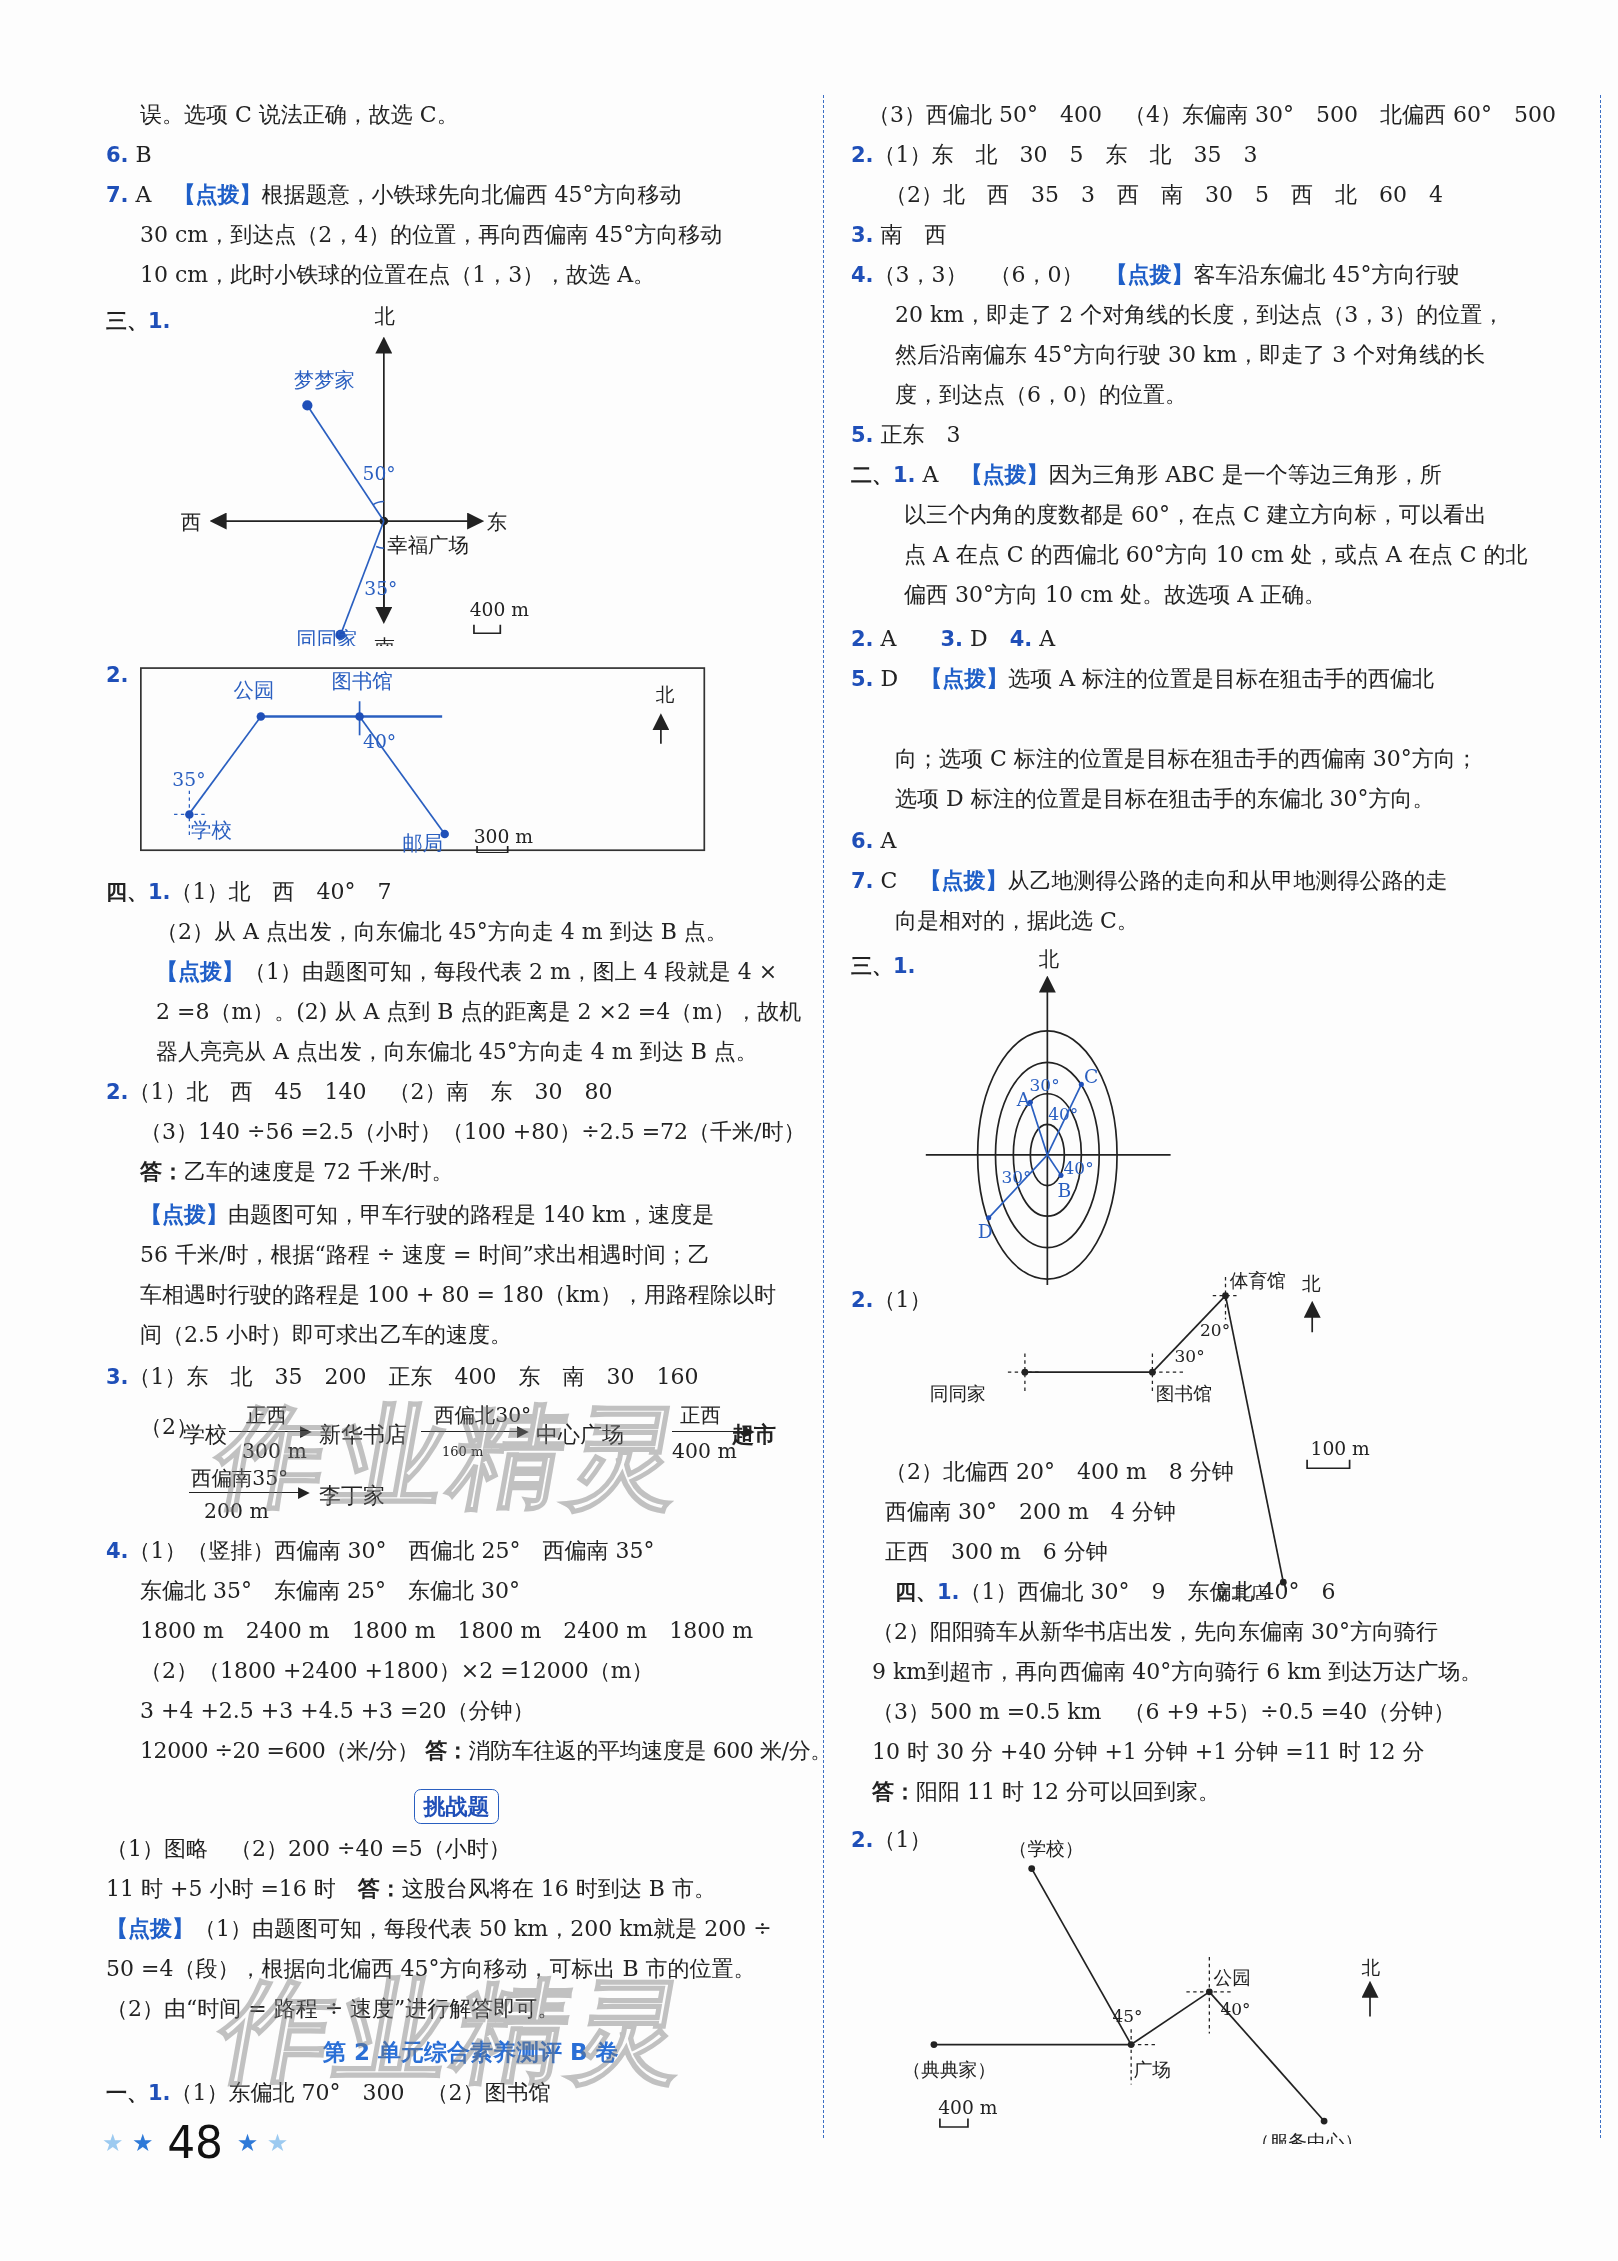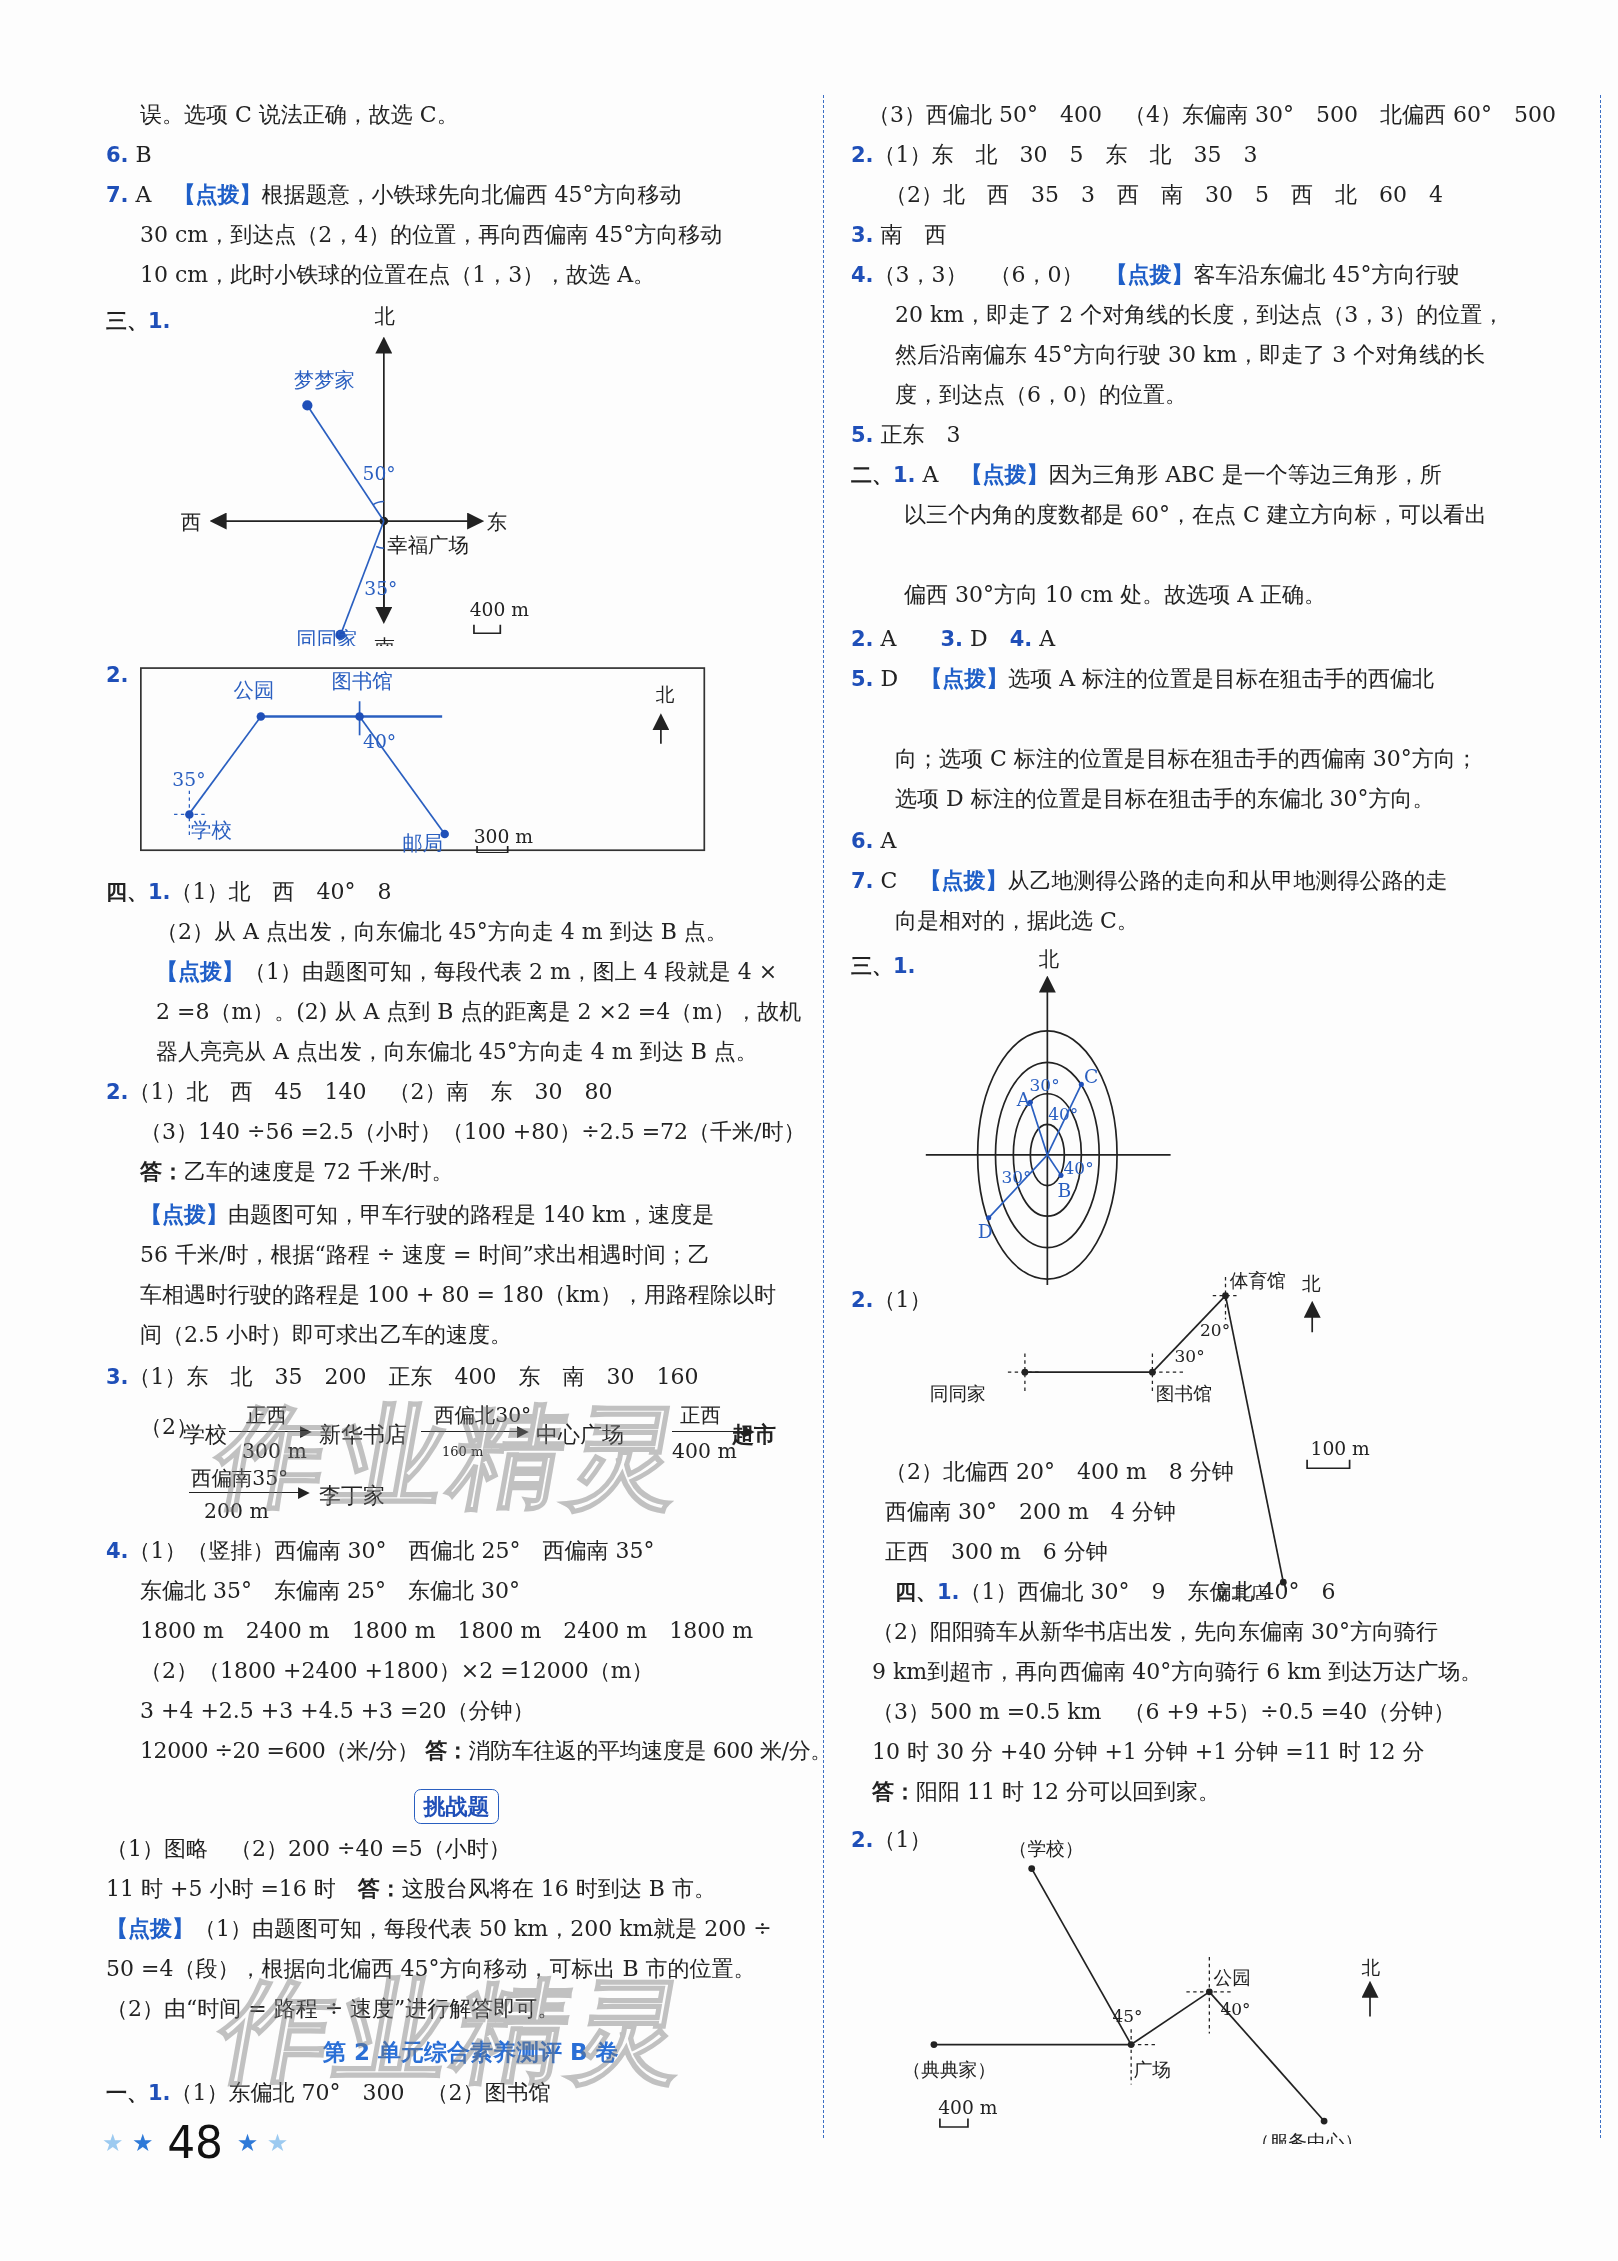--- a/index.html
+++ b/index.html
@@ -94,21 +94,21 @@
     <text x="60" y="200" font-size="24" fill="#2a5fc0"><tspan>学校</tspan></text>
     <text x="308" y="215" font-size="24" fill="#2a5fc0"><tspan>邮局</tspan></text>
     <text x="38" y="140" font-size="22" fill="#2a5fc0"><tspan>35°</tspan></text>
     <text x="262" y="95" font-size="22" fill="#2a5fc0"><tspan>40°</tspan></text>
     <text x="606" y="40" font-size="22" fill="#222"><tspan>北</tspan></text>
     <line x1="612" y1="90" x2="612" y2="58" stroke="#222" stroke-width="2" marker-end="url(#ah)"></line>
     <text x="392" y="207" font-size="22" fill="#222"><tspan>300 m</tspan></text>
     <path d="M396,210 L396,218 L432,218 L432,210" fill="none" stroke="#222" stroke-width="2"></path>
   </svg>
 
-  <div class="ln" style="left:106px;top:877px;"><span class="sec">四、</span><span class="num">1.</span><span>（1）北　西　40°　8</span></div>
+  <div class="ln" style="left:106px;top:877px;"><span class="sec">四、</span><span class="num">1.</span><span>（1）北　西　40°　7</span></div>
   <div class="ln" style="left:156px;top:917px;"><span>（2）从 A 点出发，向东偏北 45°方向走 4 m 到达 B 点。</span></div>
   <div class="ln" style="left:156px;top:957px;"><span class="tip">【点拨】</span><span>（1）由题图可知，每段代表 2 m，图上 4 段就是 4 ×</span></div>
   <div class="ln" style="left:156px;top:997px;"><span>2 =8（m）。(2) 从 A 点到 B 点的距离是 2 ×2 =4（m），故机</span></div>
   <div class="ln" style="left:156px;top:1037px;"><span>器人亮亮从 A 点出发，向东偏北 45°方向走 4 m 到达 B 点。</span></div>
   <div class="ln" style="left:106px;top:1077px;"><span class="num">2.</span><span>（1）北　西　45　140　（2）南　东　30　80</span></div>
   <div class="ln" style="left:140px;top:1117px;"><span>（3）140 ÷56 =2.5（小时）（100 +80）÷2.5 =72（千米/时）</span></div>
   <div class="ln" style="left:140px;top:1157px;"><span class="ans">答：</span><span>乙车的速度是 72 千米/时。</span></div>
   <div class="ln" style="left:140px;top:1200px;"><span class="tip">【点拨】</span><span>由题图可知，甲车行驶的路程是 140 km，速度是</span></div>
   <div class="ln" style="left:140px;top:1240px;"><span>56 千米/时，根据“路程 ÷ 速度 = 时间”求出相遇时间；乙</span></div>
   <div class="ln" style="left:140px;top:1280px;"><span>车相遇时行驶的路程是 100 + 80 = 180（km），用路程除以时</span></div>
@@ -171,20 +171,21 @@
   <div class="ln" style="left:851px;top:140px;"><span class="num">2.</span><span>（1）东　北　30　5　东　北　35　3</span></div>
   <div class="ln" style="left:885px;top:180px;"><span>（2）北　西　35　3　西　南　30　5　西　北　60　4</span></div>
   <div class="ln" style="left:851px;top:220px;"><span class="num">3.</span> <span>南　西</span></div>
   <div class="ln" style="left:851px;top:260px;"><span class="num">4.</span><span>（3，3）　（6，0）</span>　<span class="tip">【点拨】</span><span>客车沿东偏北 45°方向行驶</span></div>
   <div class="ln" style="left:895px;top:300px;"><span>20 km，即走了 2 个对角线的长度，到达点（3，3）的位置，</span></div>
   <div class="ln" style="left:895px;top:340px;"><span>然后沿南偏东 45°方向行驶 30 km，即走了 3 个对角线的长</span></div>
   <div class="ln" style="left:895px;top:380px;"><span>度，到达点（6，0）的位置。</span></div>
   <div class="ln" style="left:851px;top:420px;"><span class="num">5.</span> <span>正东　3</span></div>
   <div class="ln" style="left:851px;top:460px;"><span class="sec">二、</span><span class="num">1.</span> <span>A</span>　<span class="tip">【点拨】</span><span>因为三角形 ABC 是一个等边三角形，所</span></div>
   <div class="ln" style="left:904px;top:500px;"><span>以三个内角的度数都是 60°，在点 C 建立方向标，可以看出</span></div>
+  <div class="ln" style="left:904px;top:540px;"><span>点 A 在点 C 的西偏北 60°方向 10 cm 处，或点 A 在点 C 的北</span></div>
   <div class="ln" style="left:904px;top:580px;"><span>偏西 30°方向 10 cm 处。故选项 A 正确。</span></div>
   <div class="ln" style="left:851px;top:624px;"><span class="num">2.</span> <span>A　</span>　<span class="num">3.</span> <span>D　</span><span class="num">4.</span> <span>A</span></div>
   <div class="ln" style="left:851px;top:664px;"><span class="num">5.</span> <span>D</span>　<span class="tip">【点拨】</span><span>选项 A 标注的位置是目标在狙击手的西偏北</span></div>
   <div class="ln" style="left:895px;top:744px;"><span>向；选项 C 标注的位置是目标在狙击手的西偏南 30°方向；</span></div>
   <div class="ln" style="left:895px;top:784px;"><span>选项 D 标注的位置是目标在狙击手的东偏北 30°方向。</span></div>
   <div class="ln" style="left:851px;top:826px;"><span class="num">6.</span> <span>A</span></div>
   <div class="ln" style="left:851px;top:866px;"><span class="num">7.</span> <span>C</span>　<span class="tip">【点拨】</span><span>从乙地测得公路的走向和从甲地测得公路的走</span></div>
   <div class="ln" style="left:895px;top:906px;"><span>向是相对的，据此选 C。</span></div>
 
   <div class="ln" style="left:851px;top:951px;"><span class="sec">三、</span><span class="num">1.</span></div>

